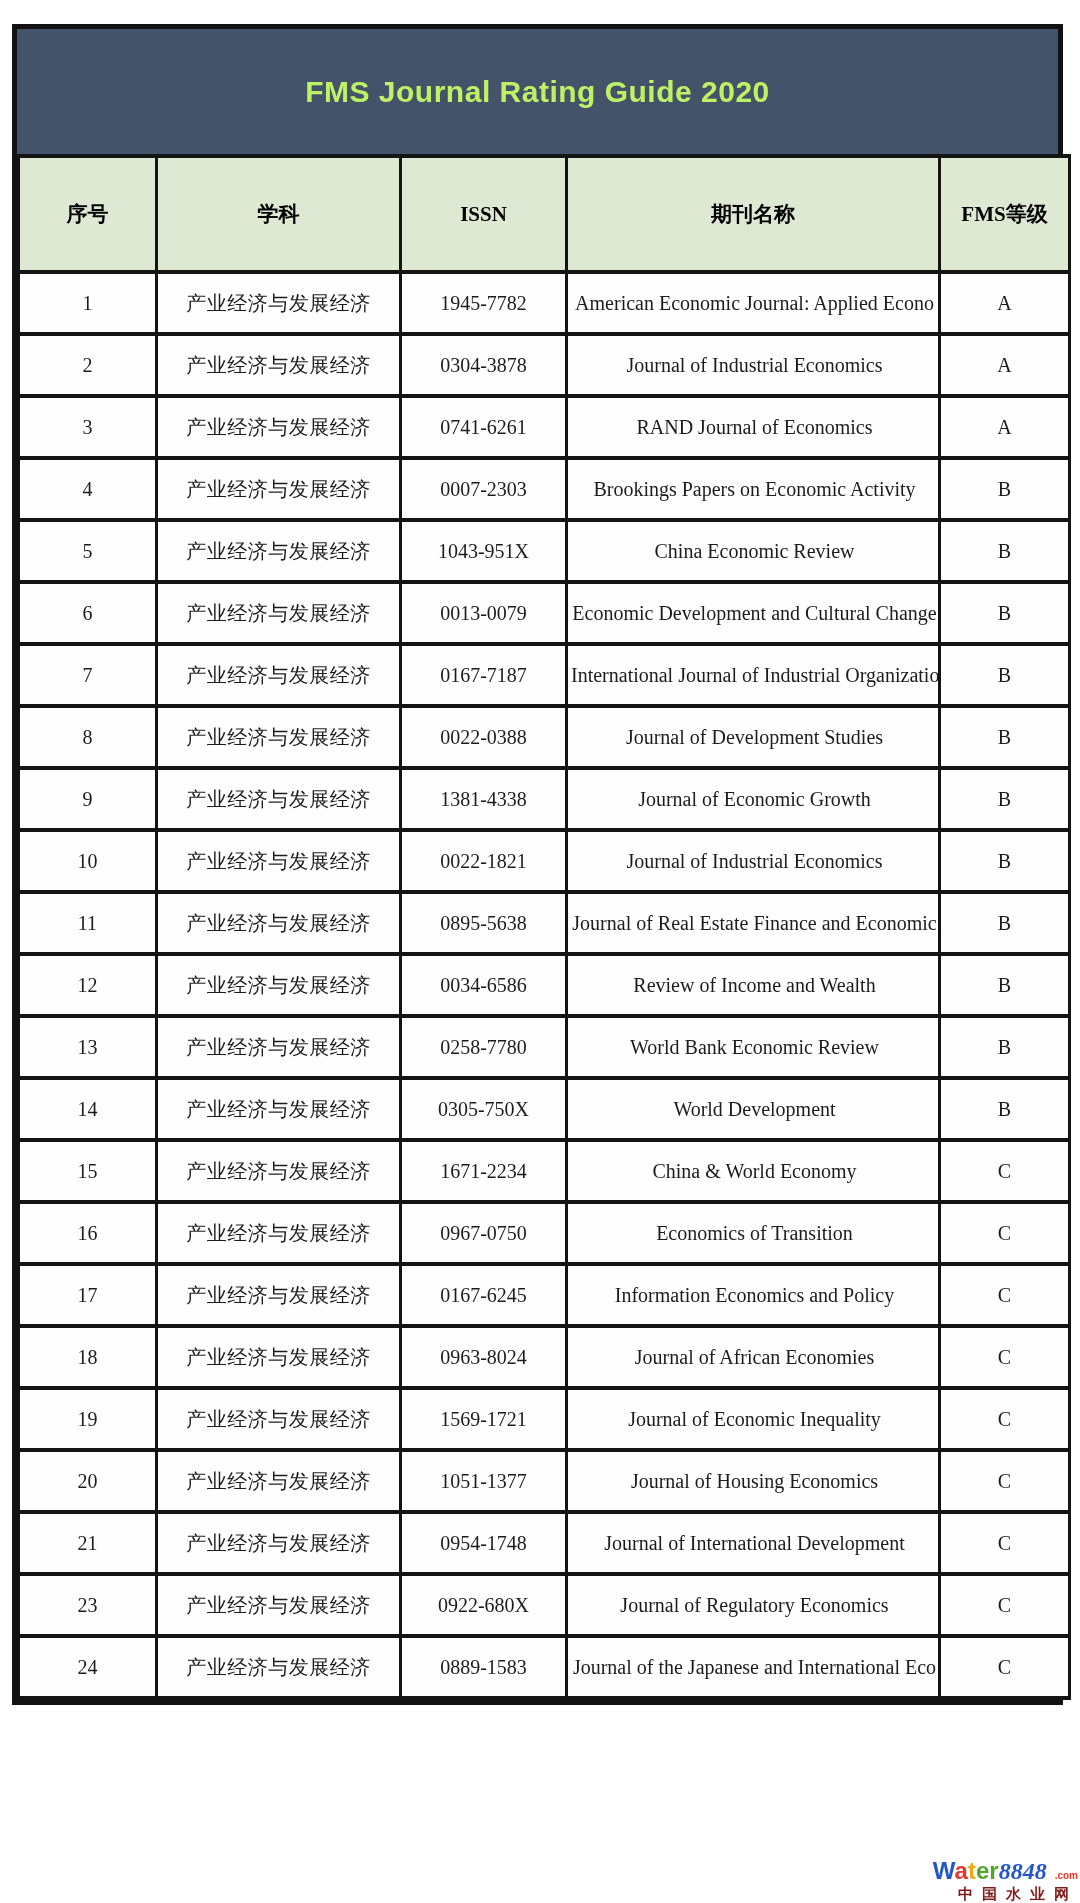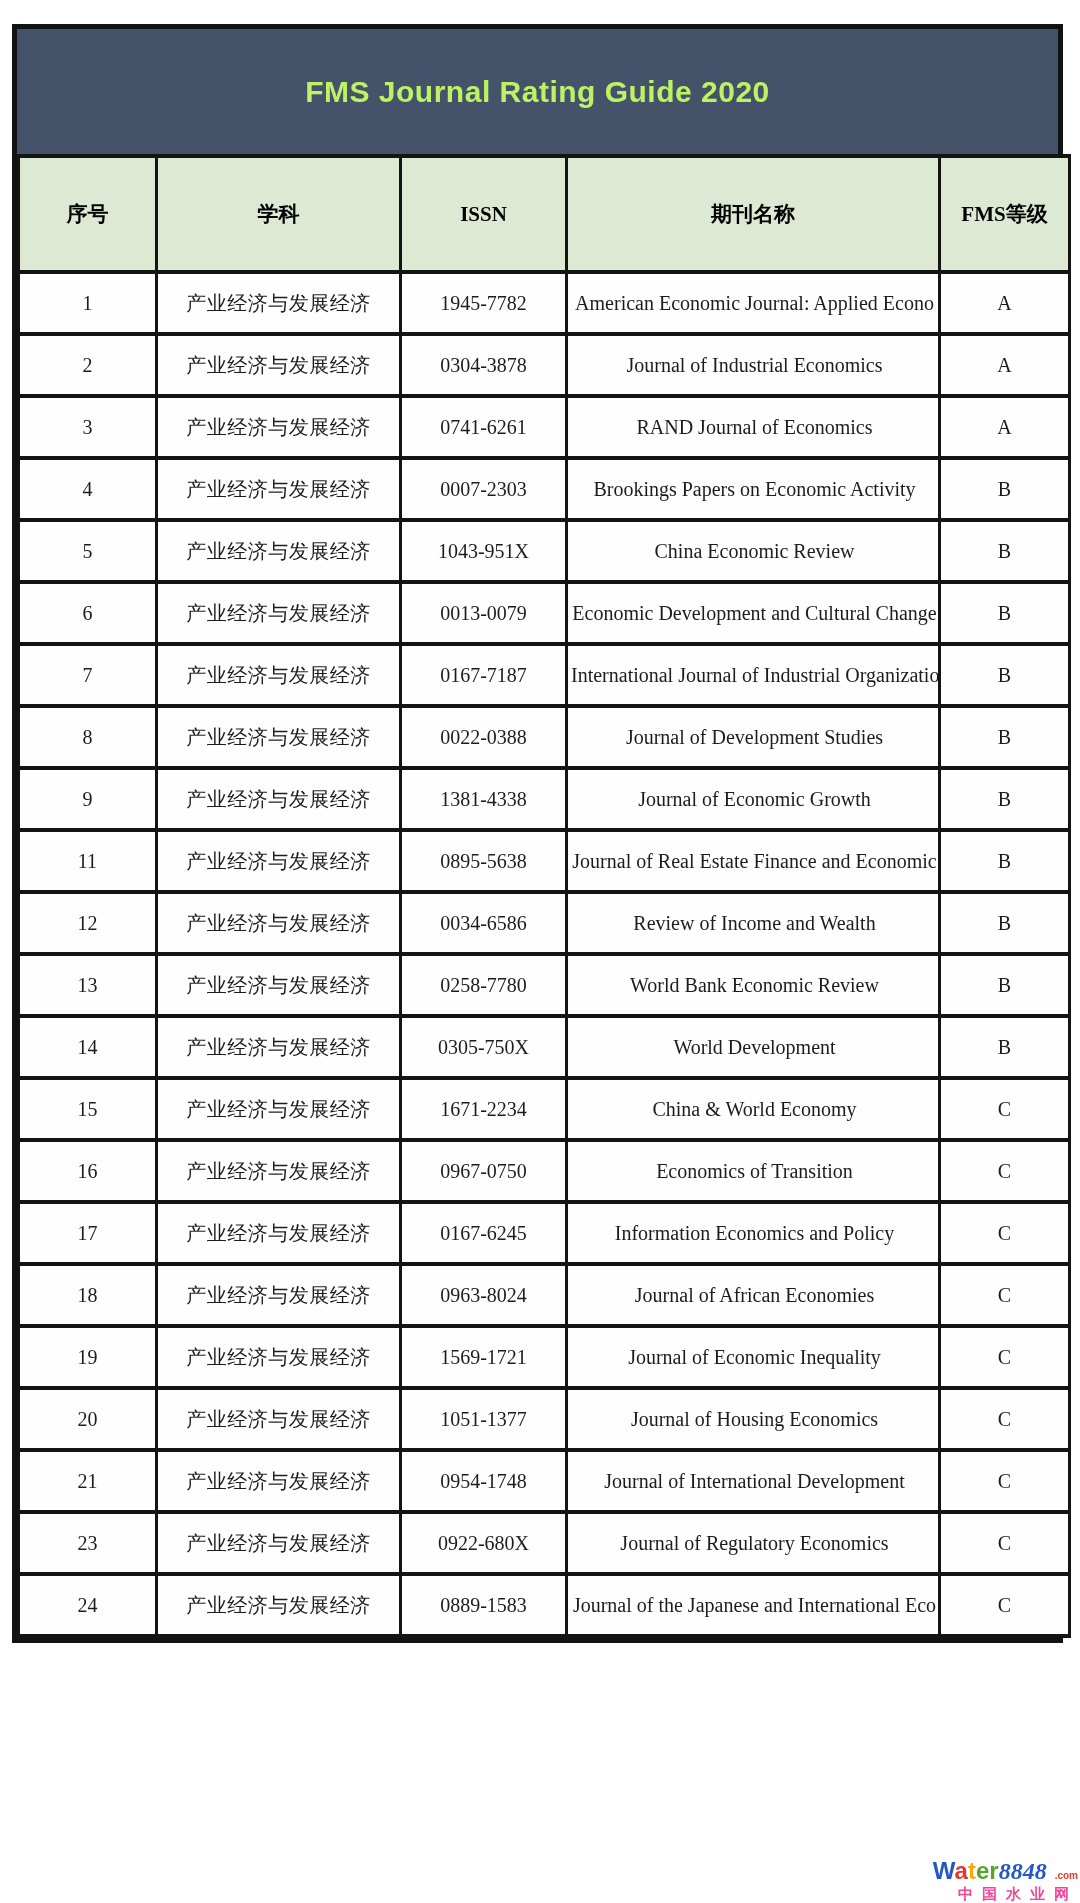--- a/index.html
+++ b/index.html
@@ -195,20 +195,27 @@
   </tr>
 
   <tr>
     <td class="cell-no">9</td>
     <td class="cell-subject">产业经济与发展经济</td>
     <td class="cell-issn">1381-4338</td>
     <td class="cell-journal">Journal of Economic Growth</td>
     <td class="cell-rating">B</td>
   </tr>
 
+  <tr>
+    <td class="cell-no">10</td>
+    <td class="cell-subject">产业经济与发展经济</td>
+    <td class="cell-issn">0022-1821</td>
+    <td class="cell-journal">Journal of Industrial Economics</td>
+    <td class="cell-rating">B</td>
+  </tr>
 
   <tr>
     <td class="cell-no">11</td>
     <td class="cell-subject">产业经济与发展经济</td>
     <td class="cell-issn">0895-5638</td>
     <td class="cell-journal">Journal of Real Estate Finance and Economic</td>
     <td class="cell-rating">B</td>
   </tr>
 
   <tr>
@@ -308,14 +315,14 @@
     <td class="cell-rating">C</td>
   </tr>
 </tbody>
   </table>
 </div>
 
 <div class="watermark">
   <div class="wm-brand">
     <span id="wm-letters"><span style="color: rgb(36, 86, 200);">W</span><span style="color: rgb(224, 58, 45);">a</span><span style="color: rgb(244, 169, 18);">t</span><span style="color: rgb(85, 164, 44);">e</span><span style="color: rgb(85, 164, 44);">r</span></span><span class="wm-suffix" id="wm-suffix" style="color: rgb(36, 86, 200);">8848</span><span class="wm-domain" id="wm-domain" style="color: rgb(224, 58, 45);">.com</span>
   </div>
-  <div class="wm-caption" id="wm-caption" style="color: #ec4899;">中国水业网</div>
+  <div class="wm-caption" id="wm-caption" style="color: #7f1d1d;">中国水业网</div>
 </div>
 
 </body></html>

